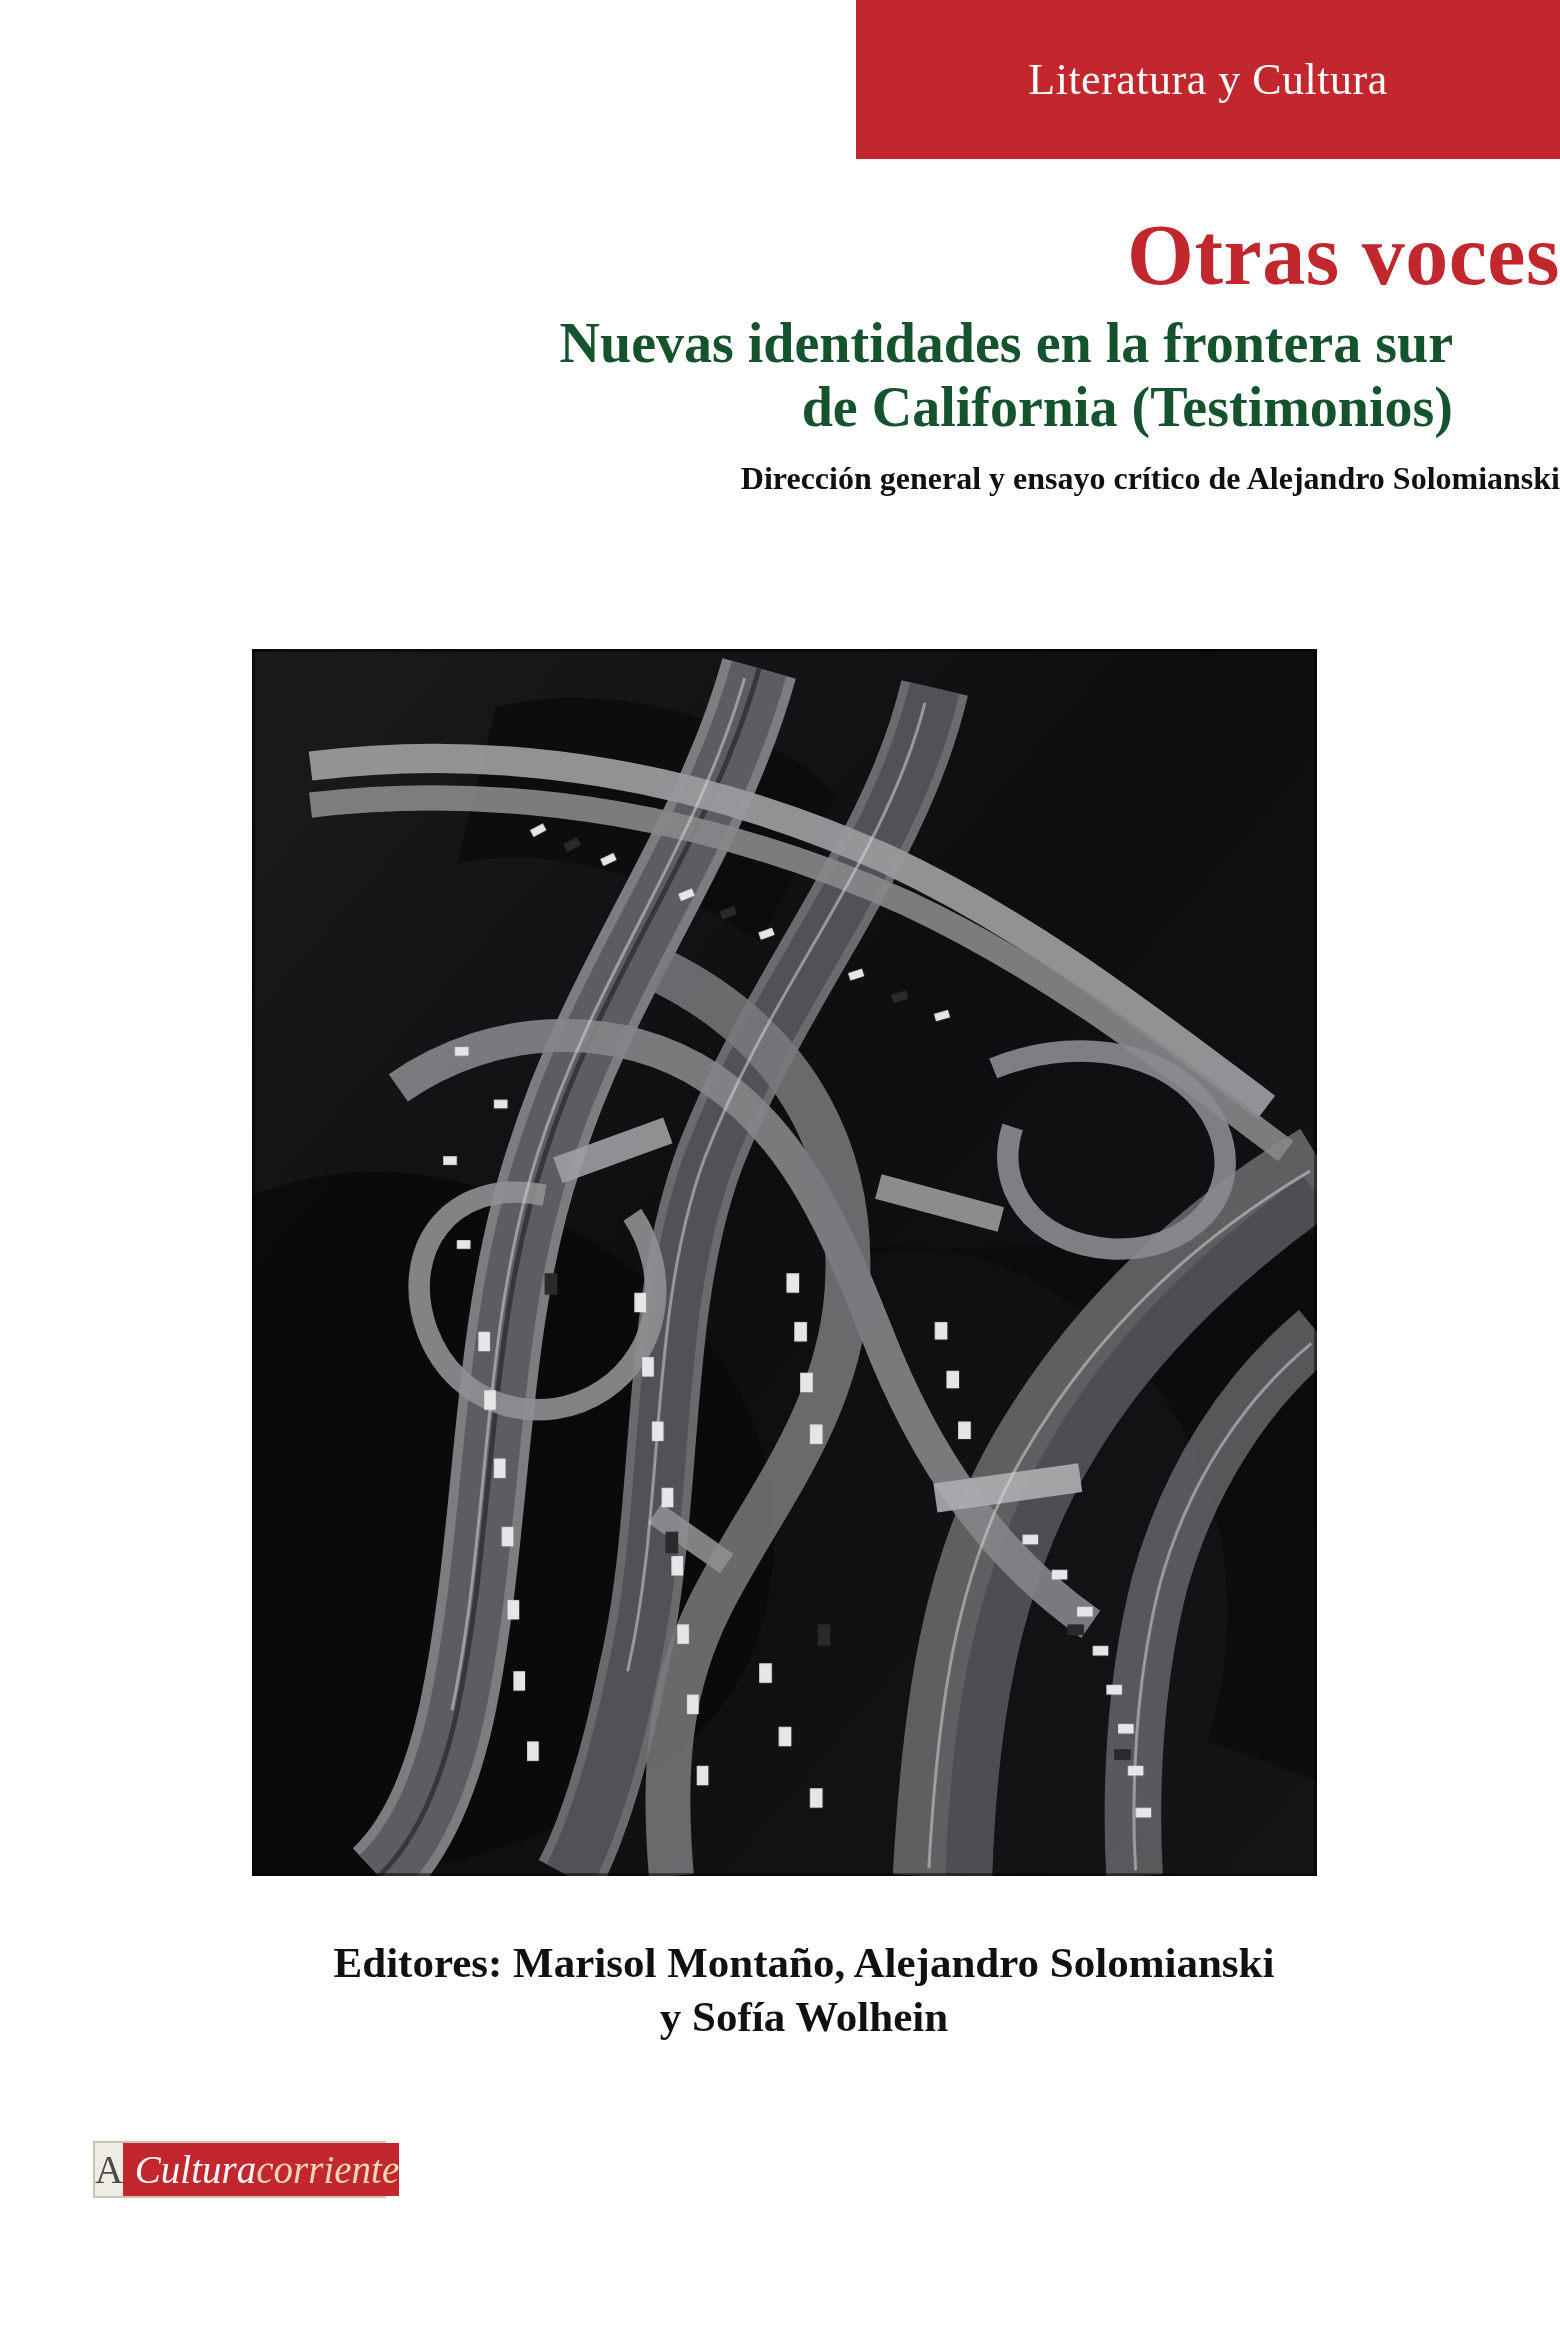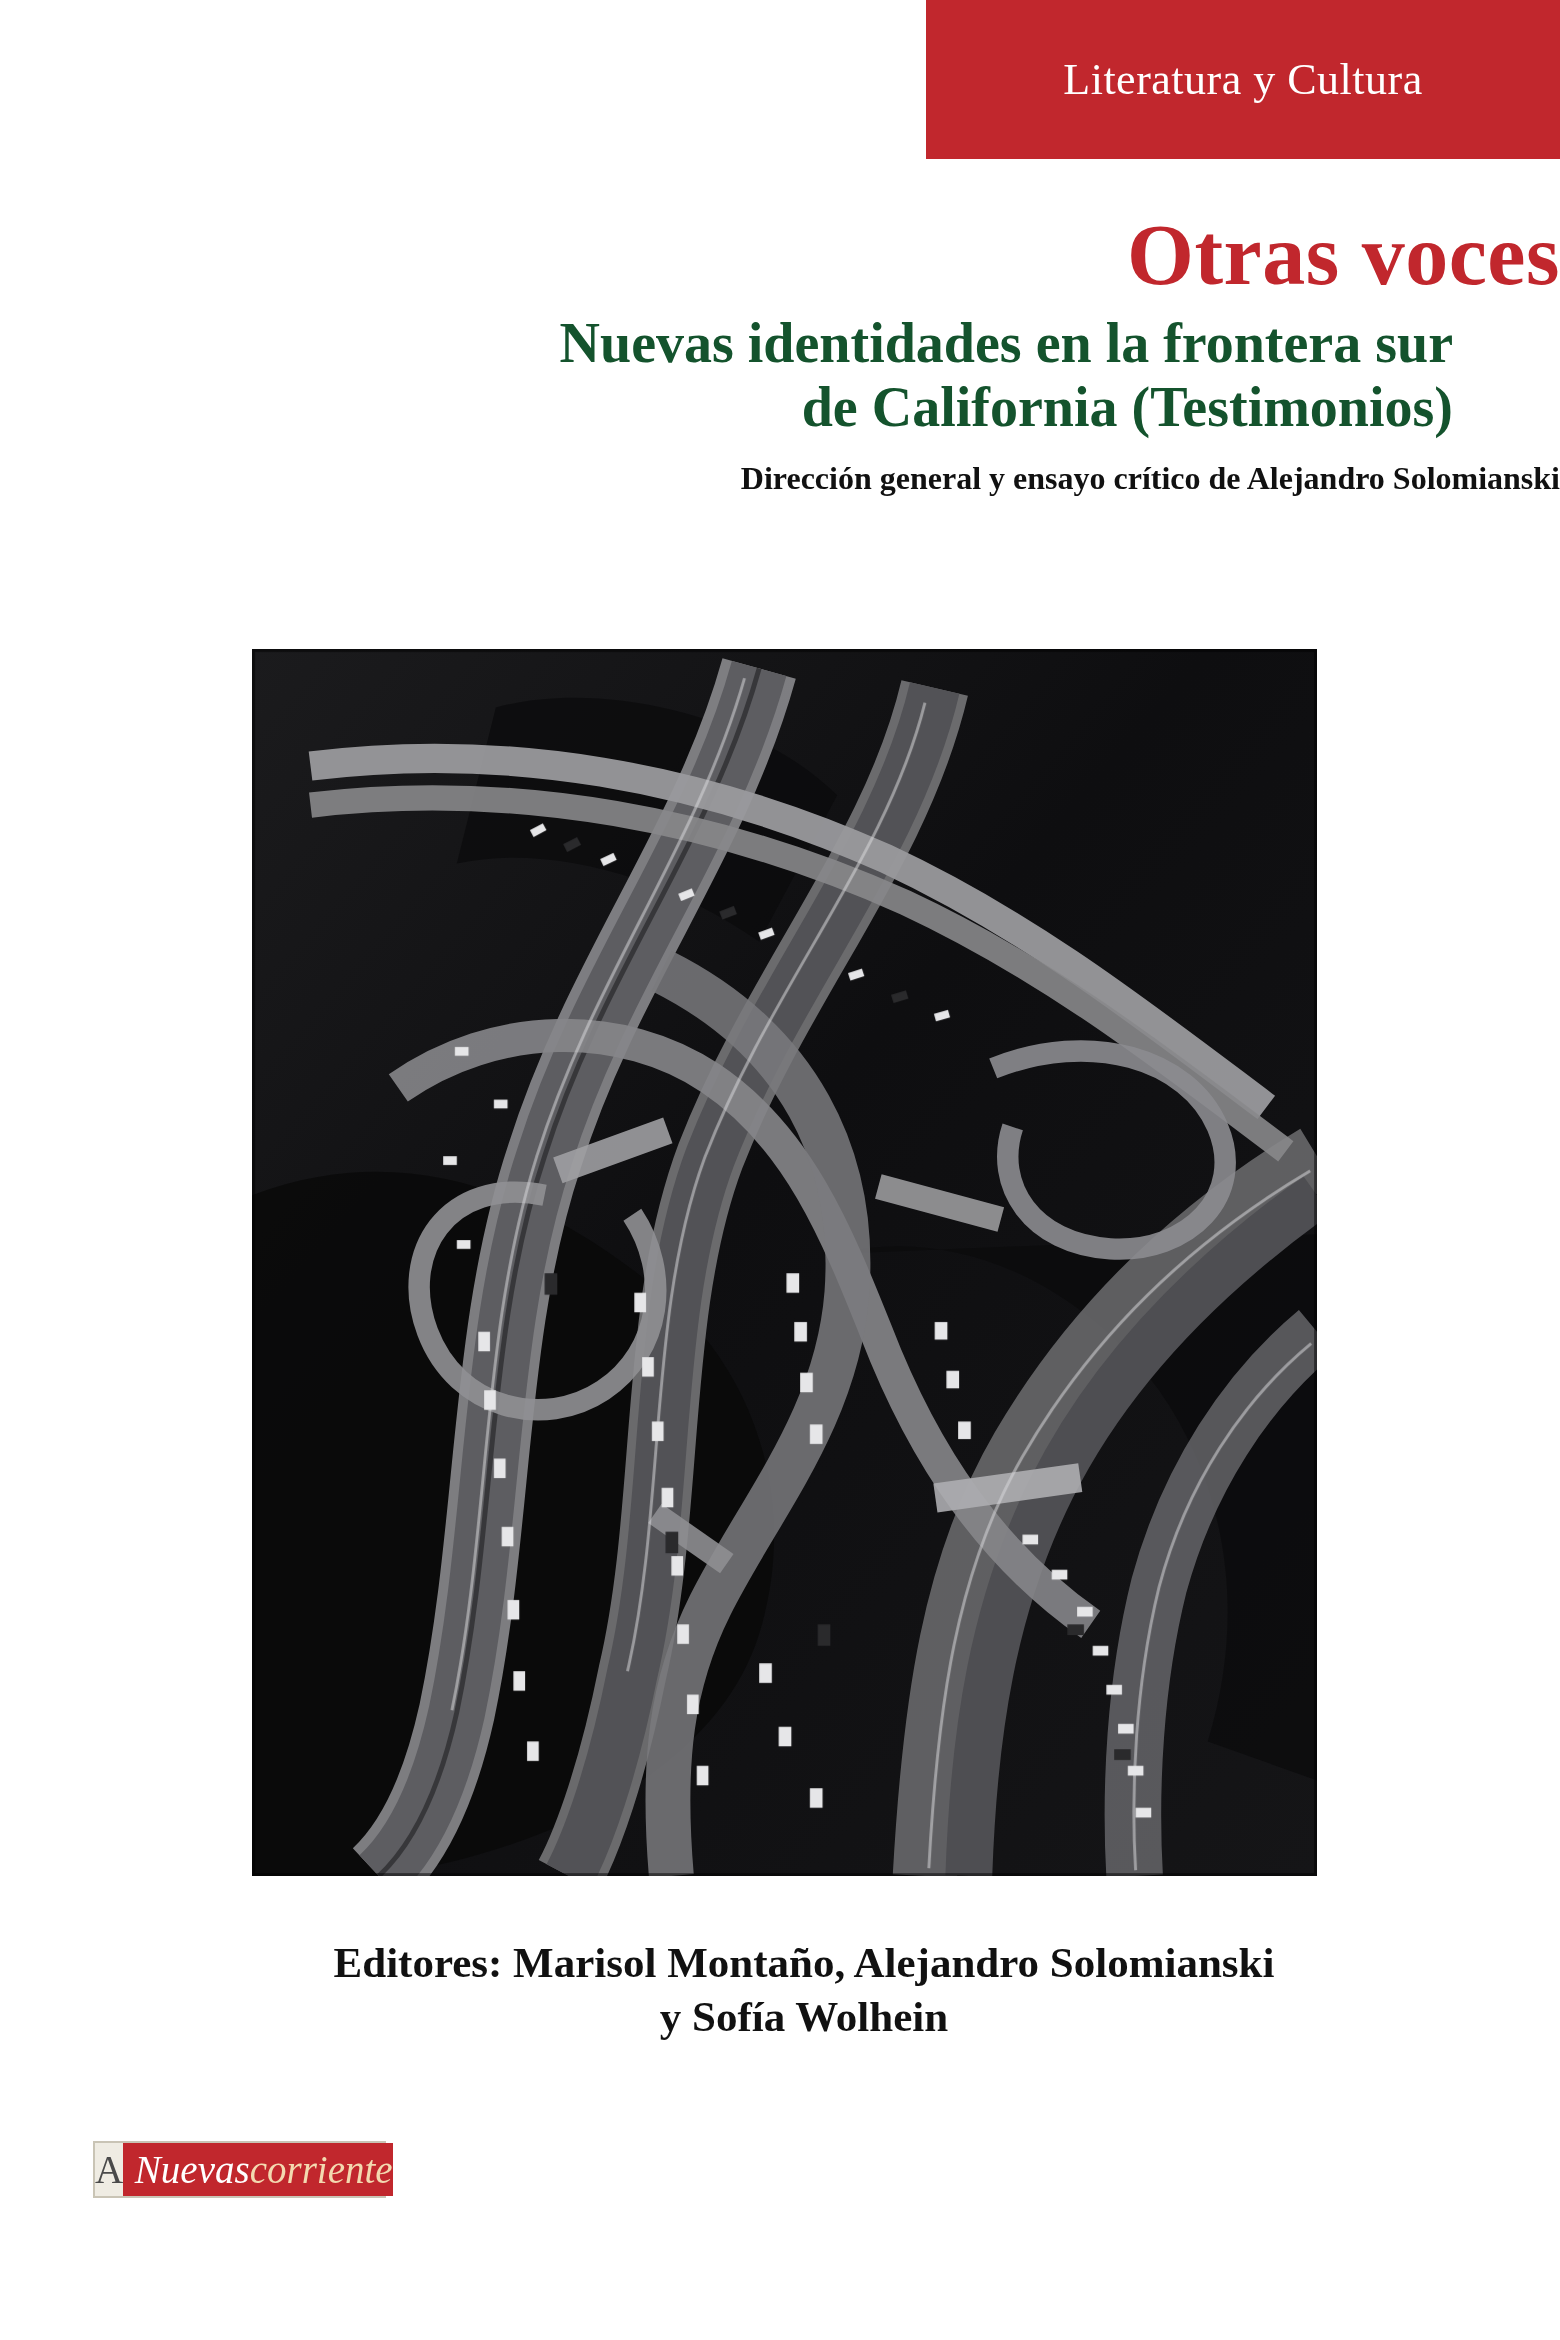--- a/index.html
+++ b/index.html
@@ -13,21 +13,21 @@
     position: relative;
     font-family: "Liberation Serif", serif;
     overflow: hidden;
   }
 
   
   .series-banner {
     position: absolute;
     top: 0;
     right: 0;
-    width: 634px;
+    width: 704px;
     height: 159px;
     background: #c1272d;
     display: flex;
     align-items: center;
     justify-content: center;
   }
   .series-banner .series-label {
     color: #ffffff;
     font-family: "Liberation Serif", serif;
     font-size: 44px;
@@ -301,17 +301,17 @@
 
 <div class="editors">
   <div>Editores: Marisol Montaño, Alejandro Solomianski</div>
   <div>y Sofía Wolhein</div>
 </div>
 
 <div class="publisher-logo">
   <div class="logo-bar">
     <div class="logo-a">A</div>
     <div class="logo-contra">
-      <span class="logo-contra-text"><span>Nuevas</span><span class="corr">corriente</span></span>
+      <span class="logo-contra-text"><span>Cultura</span><span class="corr">corriente</span></span>
     </div>
   </div>
 </div>
 
 
 </body></html>

